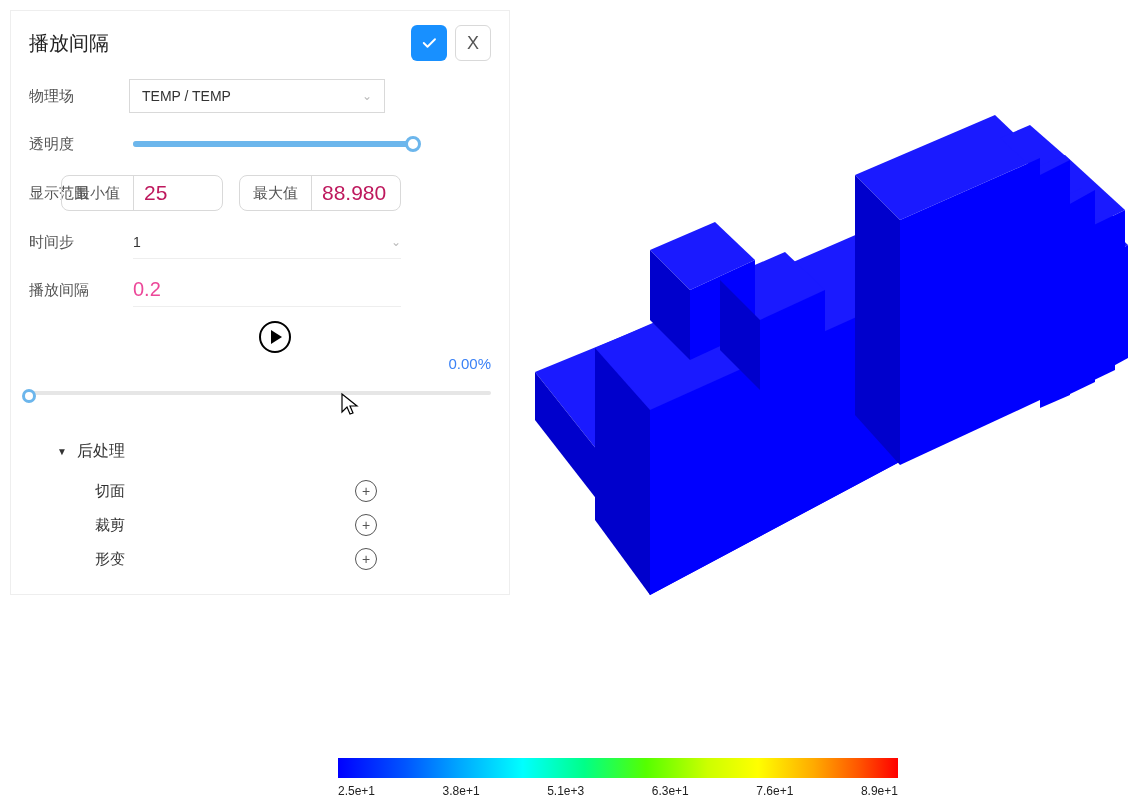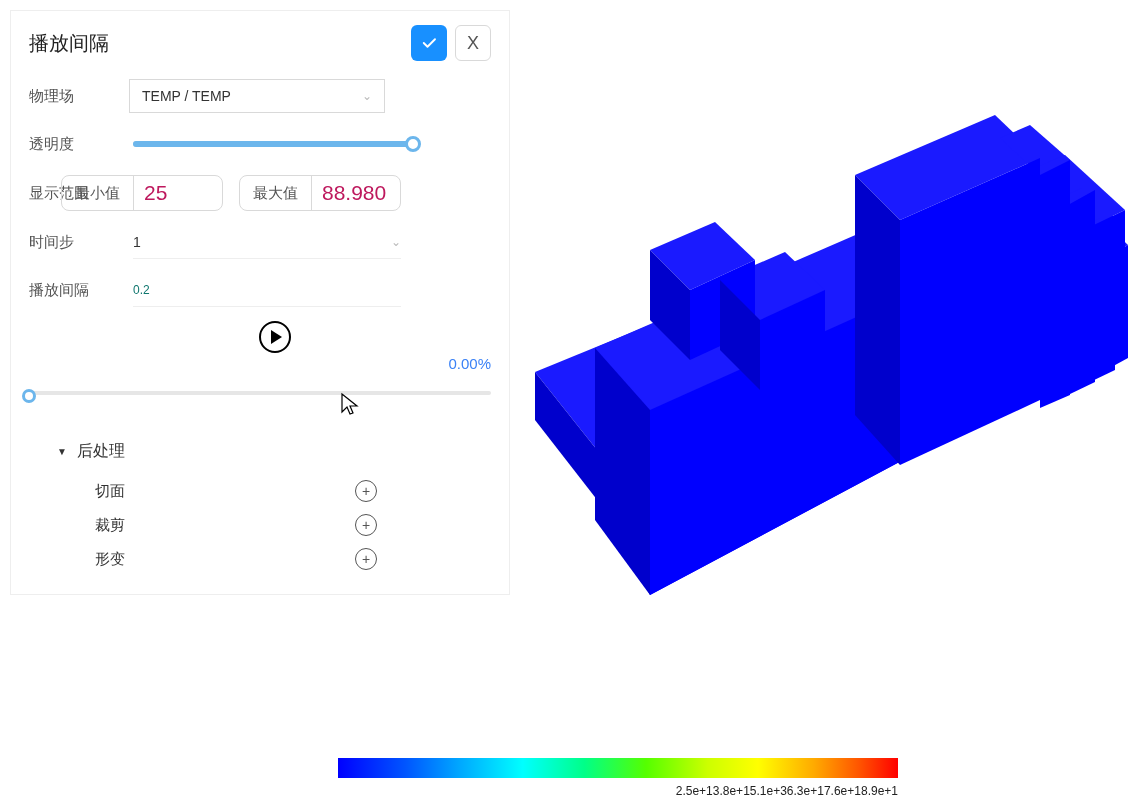--- a/index.html
+++ b/index.html
@@ -80,21 +80,21 @@
   }
   .select-plain {
     width: 268px; height: 34px;
     border-bottom: 1px solid #eee;
     display: flex; align-items: center; justify-content: space-between;
     font-size: 14px; color: #333;
   }
   .input-plain {
     width: 268px; height: 34px;
     border-bottom: 1px solid #eee;
-    display: flex; align-items: center; font-size: 12px; color: #0f766e;
+    display: flex; align-items: center; font-size: 20px; color: #ec4899;
   }
   .play-area { position: relative; height: 80px; }
   .play-btn {
     position: absolute; left: 230px; top: 0;
     width: 32px; height: 32px; border-radius: 50%;
     border: 2.5px solid #000; display: flex;
     align-items: center; justify-content: center; cursor: pointer;
   }
   .play-tri {
     width: 0; height: 0;
@@ -136,21 +136,21 @@
     width: 560px;
   }
   .legend-bar {
     height: 20px;
     background: linear-gradient(to right,
       #0000ff 0%, #0055ff 12%, #00aaff 22%, #00ffff 33%,
       #00ff88 44%, #55ff00 55%, #ccff00 66%, #ffff00 75%,
       #ffaa00 85%, #ff5500 93%, #ff0000 100%);
   }
   .legend-ticks {
-    display: flex; justify-content: flex-end;
+    display: flex; justify-content: space-between;
     font-size: 12px; margin-top: 6px; color: #222;
   }
   .cursor-ptr {
     position: absolute; left: 340px; top: 392px;
     pointer-events: none;
   }
 </style>
 </head>
 <body>
 

